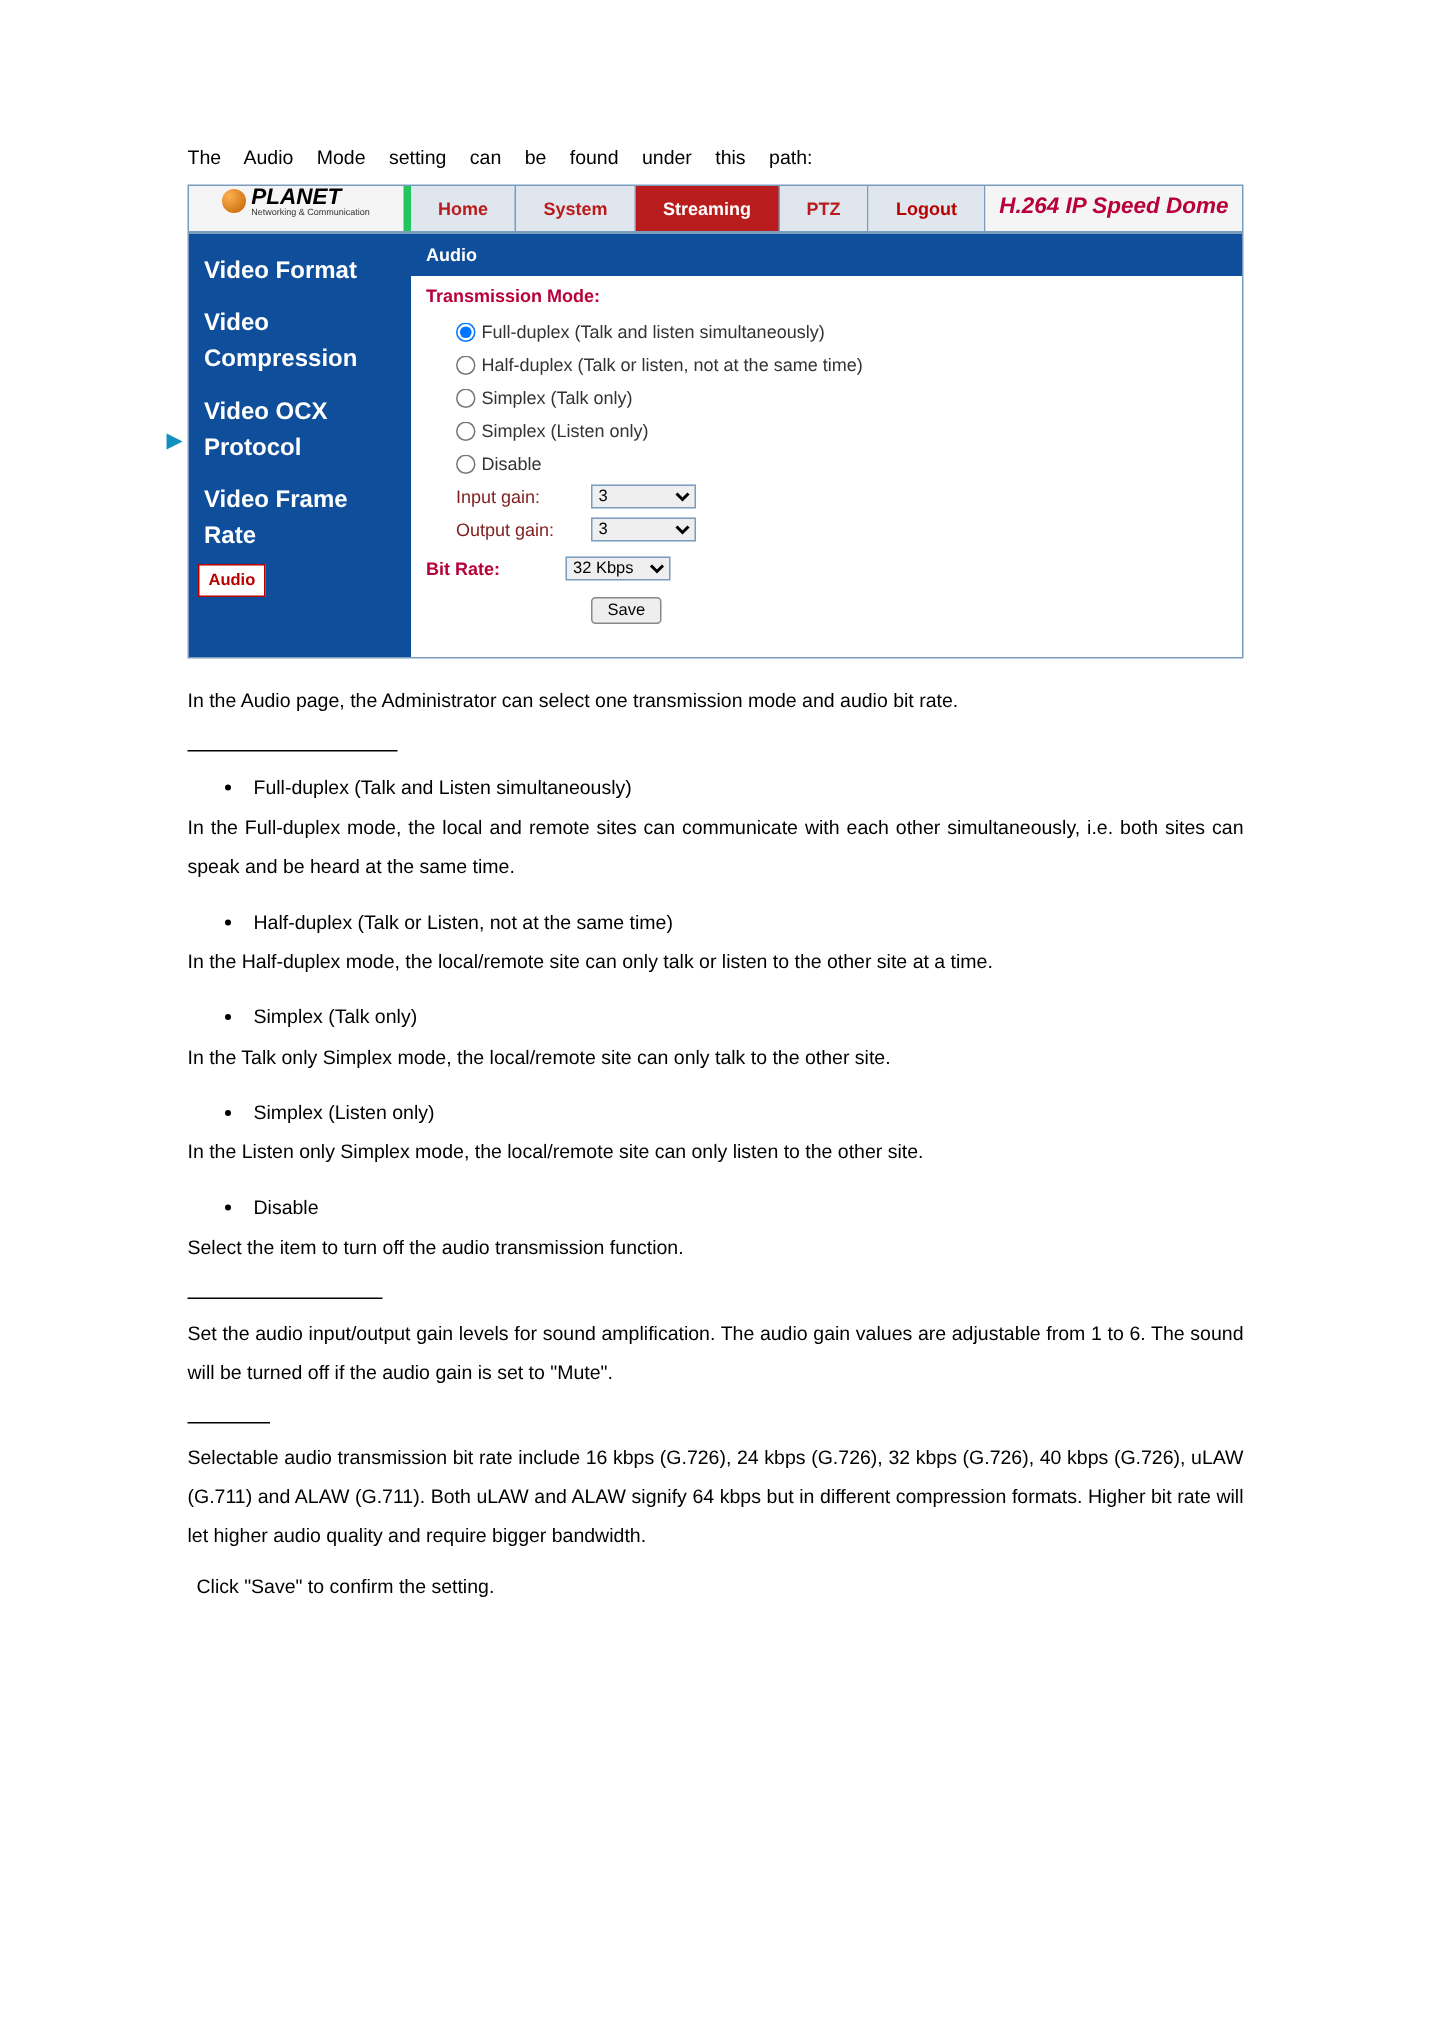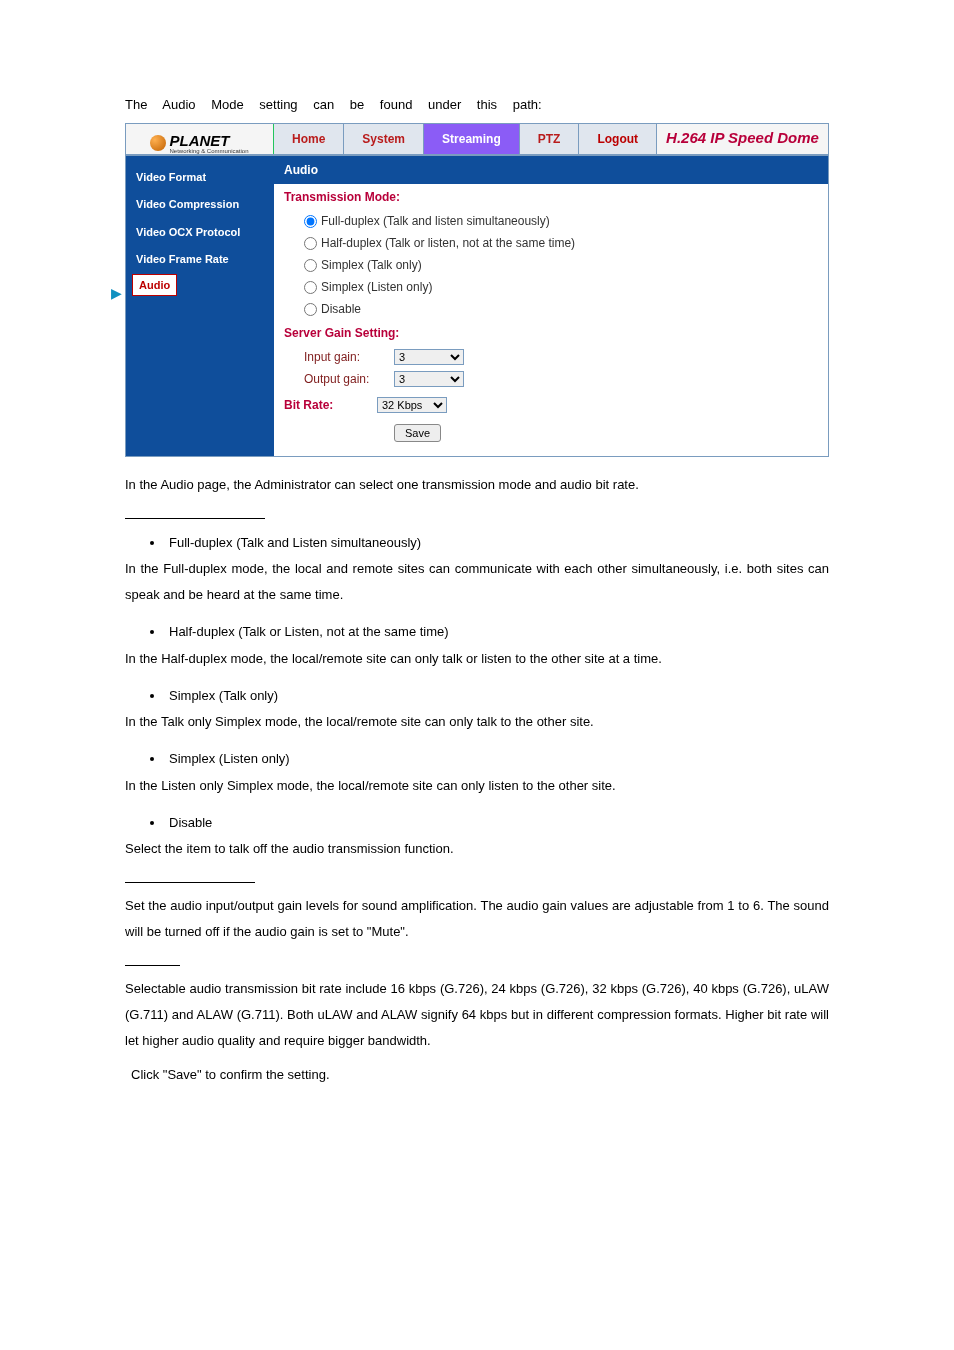--- a/index.html
+++ b/index.html
@@ -21,41 +21,41 @@
       flex-direction: column;
     }
     .topbar {
       display: flex;
       height: 32px;
       border-bottom: 2px solid #7a9cbf;
     }
     .logo-cell {
       width: 148px;
       display: flex;
-      align-items: flex-end;
+      align-items: flex-start;
       justify-content: center;
-      border-right: 1px solid #22c55e;
+      border-right: 5px solid #22c55e;
       background: #f5f5f5;
     }
     .logo-planet { font-weight: bold; font-style: italic; font-size: 15px; color: #000; display:flex; align-items:center; gap:3px;}
     .logo-planet .globe { width:16px;height:16px;background:radial-gradient(circle at 30% 30%,#ffb050,#c06000);border-radius:50%;}
     .logo-sub { font-size:6px; font-style:normal; font-weight:normal; color:#333;}
     .nav-tabs { display: flex; flex: 1; }
     .nav-tab {
       padding: 0 18px;
       display: flex;
       align-items: center;
       border-right: 1px solid #7a9cbf;
       font-size: 12px;
       font-weight: bold;
       color: #b91c1c;
       background: #e0e6ee;
       cursor: pointer;
     }
-    .nav-tab.active { background: #8b5cf6; color: #fff; }
+    .nav-tab.active { background: #b91c1c; color: #fff; }
     .nav-tab.logout { color: #b00; }
     .brand-right {
       flex: 1;
       display: flex;
       align-items: center;
       justify-content: center;
       font-style: italic;
       font-weight: bold;
       font-size: 15px;
       color: #b8003a;
@@ -65,21 +65,21 @@
     .sidebar {
       width: 148px;
       background: #0f4e9b;
       padding: 8px 0 40px 0;
       display: flex;
       flex-direction: column;
       gap: 1px;
     }
     .side-item {
       color: #fff;
-      font-size: 11px;
+      font-size: 16px;
       font-weight: bold;
       padding: 5px 10px;
       cursor: pointer;
     }
     .side-item.active {
       background: #fff;
       color: #b00;
       border: 1px solid #b00;
       padding: 2px 6px;
       margin-left: 6px;
@@ -169,21 +169,20 @@
       </div>
       <div class="content-area">
         <div class="content-header">Audio</div>
         <div class="content-body">
           <div class="section-label">Transmission Mode:</div>
           <div class="radio-row"><input type="radio" checked="" style=""><span>Full-duplex (Talk and listen simultaneously)</span></div>
           <div class="radio-row"><input type="radio" style=""><span>Half-duplex (Talk or listen, not at the same time)</span></div>
           <div class="radio-row"><input type="radio" style=""><span>Simplex (Talk only)</span></div>
           <div class="radio-row"><input type="radio" style=""><span>Simplex (Listen only)</span></div>
           <div class="radio-row"><input type="radio" style=""><span>Disable</span></div>
-          <div class="section-label">Server Gain Setting:</div>
           <div class="gain-row">
             <span class="gain-label">Input gain:</span>
             <select class="gain-select"><option>3</option></select>
           </div>
           <div class="gain-row">
             <span class="gain-label">Output gain:</span>
             <select class="gain-select"><option>3</option></select>
           </div>
           <div class="bitrate-row">
             <span class="section-label bitrate-label">Bit Rate:</span>
@@ -216,20 +215,20 @@
 <p class="para">In the Talk only Simplex mode, the local/remote site can only talk to the other site.</p>
 
 <ul class="bullet">
     <li>Simplex (Listen only)</li>
   </ul>
 <p class="para">In the Listen only Simplex mode, the local/remote site can only listen to the other site.</p>
 
 <ul class="bullet">
     <li>Disable</li>
   </ul>
-<p class="para">Select the item to talk off the audio transmission function.</p>
+<p class="para">Select the item to turn off the audio transmission function.</p>
 
 <hr class="underline-hr2">
 <p class="para">Set the audio input/output gain levels for sound amplification. The audio gain values are adjustable from 1 to 6. The sound will be turned off if the audio gain is set to "Mute".</p>
 
 <hr class="underline-hr3">
 <p class="para">Selectable audio transmission bit rate include 16 kbps (G.726), 24 kbps (G.726), 32 kbps (G.726), 40 kbps (G.726), uLAW (G.711) and ALAW (G.711). Both uLAW and ALAW signify 64 kbps but in different compression formats. Higher bit rate will let higher audio quality and require bigger bandwidth.</p>
 <p class="para" style="padding-left:6px;">Click "Save" to confirm the setting.</p>
 
 </body></html>

